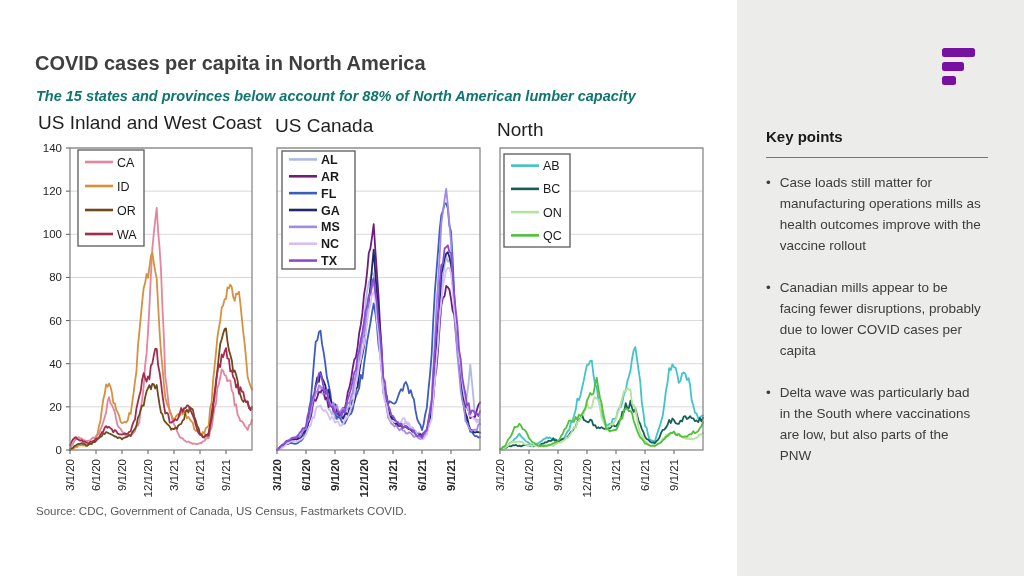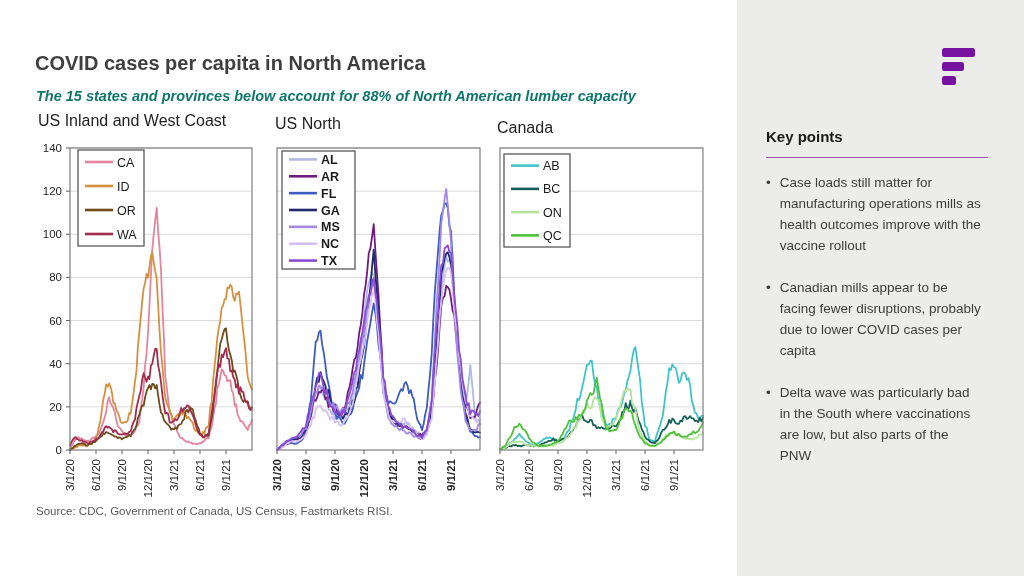--- a/index.html
+++ b/index.html
@@ -9,21 +9,21 @@
   }
   .page-title{
     position:absolute;left:35px;top:52px;margin:0;
     font-size:20px;font-weight:bold;color:#3f3f3f;letter-spacing:0px;white-space:nowrap;
   }
   .page-subtitle{
     position:absolute;left:36px;top:88px;
     font-size:14.5px;font-weight:bold;font-style:italic;color:#0f766e;white-space:nowrap;
   }
   .chart-title{
-    position:absolute;font-size:16px;color:#1f1f1f;white-space:nowrap;
+    position:absolute;font-size:19px;color:#1f1f1f;white-space:nowrap;
   }
   .chart-box{position:absolute;}
   svg text{font-family:"Liberation Sans",sans-serif;}
   .source-note{
     position:absolute;left:36px;top:505px;font-size:11.5px;color:#595959;white-space:nowrap;
   }
   .sidebar{
     position:absolute;left:737px;top:0;width:287px;height:576px;background:#ececeb;
   }
   .logo{position:absolute;left:205px;top:48px;width:40px;height:40px;}
@@ -96,21 +96,21 @@
           <rect x="42" y="12" width="66" height="96" fill="#ffffff" stroke="#595959" stroke-width="1.3"></rect>
           <line x1="49" x2="77" y1="24" y2="24" stroke="#e5849e" stroke-width="2.6"></line>
           <text x="81" y="28.5" font-size="12.5" fill="#1a1a1a">CA</text>
           <line x1="49" x2="77" y1="48" y2="48" stroke="#d6913f" stroke-width="2.6"></line>
           <text x="81" y="52.5" font-size="12.5" fill="#1a1a1a">ID</text>
           <line x1="49" x2="77" y1="72" y2="72" stroke="#6f4a1d" stroke-width="2.6"></line>
           <text x="81" y="76.5" font-size="12.5" fill="#1a1a1a">OR</text>
           <line x1="49" x2="77" y1="96" y2="96" stroke="#a22c4e" stroke-width="2.6"></line>
           <text x="81" y="100.5" font-size="12.5" fill="#1a1a1a">WA</text>
         </svg></div>
-      <div class="chart-title" style="left: 275px; top: 115px;">US North</div>
+      <div class="chart-title" style="left: 275px; top: 115px;">US Canada</div>
       <div class="chart-box" style="left: 271px; top: 138px; font-weight: bold;"><svg width="218" height="392" viewBox="0 0 218 392">
           <line x1="6" x2="209" y1="268.8571428571429" y2="268.8571428571429" stroke="#d9d9d9" stroke-width="1"></line>
           <line x1="6" x2="209" y1="225.71428571428572" y2="225.71428571428572" stroke="#d9d9d9" stroke-width="1"></line>
           <line x1="6" x2="209" y1="182.57142857142858" y2="182.57142857142858" stroke="#d9d9d9" stroke-width="1"></line>
           <line x1="6" x2="209" y1="139.42857142857144" y2="139.42857142857144" stroke="#d9d9d9" stroke-width="1"></line>
           <line x1="6" x2="209" y1="96.28571428571428" y2="96.28571428571428" stroke="#d9d9d9" stroke-width="1"></line>
           <line x1="6" x2="209" y1="53.14285714285717" y2="53.14285714285717" stroke="#d9d9d9" stroke-width="1"></line>
           <line x1="6" x2="209" y1="10" y2="10" stroke="#d9d9d9" stroke-width="1"></line>
           <line x1="6" x2="6" y1="312" y2="316" stroke="#595959" stroke-width="1"></line>
           <text x="10" y="321" text-anchor="end" font-size="11.5" fill="#262626" transform="rotate(-90 10 321)">3/1/20</text>
@@ -143,21 +143,21 @@
           <text x="50" y="59.642857142857146" font-size="12.5" fill="#1a1a1a">FL</text>
           <line x1="18" x2="46" y1="72" y2="72" stroke="#1e2a6b" stroke-width="2.6"></line>
           <text x="50" y="76.5" font-size="12.5" fill="#1a1a1a">GA</text>
           <line x1="18" x2="46" y1="88.85714285714286" y2="88.85714285714286" stroke="#a388e6" stroke-width="2.6"></line>
           <text x="50" y="93.35714285714286" font-size="12.5" fill="#1a1a1a">MS</text>
           <line x1="18" x2="46" y1="105.71428571428572" y2="105.71428571428572" stroke="#d6bff2" stroke-width="2.6"></line>
           <text x="50" y="110.21428571428572" font-size="12.5" fill="#1a1a1a">NC</text>
           <line x1="18" x2="46" y1="122.57142857142857" y2="122.57142857142857" stroke="#8a4bd4" stroke-width="2.6"></line>
           <text x="50" y="127.07142857142857" font-size="12.5" fill="#1a1a1a">TX</text>
         </svg></div>
-      <div class="chart-title" style="left: 497px; top: 119px;">Canada</div>
+      <div class="chart-title" style="left: 497px; top: 119px;">North</div>
       <div class="chart-box" style="left: 494px; top: 138px;"><svg width="218" height="392" viewBox="0 0 218 392">
           <line x1="6" x2="209" y1="268.8571428571429" y2="268.8571428571429" stroke="#d9d9d9" stroke-width="1"></line>
           <line x1="6" x2="209" y1="225.71428571428572" y2="225.71428571428572" stroke="#d9d9d9" stroke-width="1"></line>
           <line x1="6" x2="209" y1="182.57142857142858" y2="182.57142857142858" stroke="#d9d9d9" stroke-width="1"></line>
           <line x1="6" x2="209" y1="139.42857142857144" y2="139.42857142857144" stroke="#d9d9d9" stroke-width="1"></line>
           <line x1="6" x2="209" y1="96.28571428571428" y2="96.28571428571428" stroke="#d9d9d9" stroke-width="1"></line>
           <line x1="6" x2="209" y1="53.14285714285717" y2="53.14285714285717" stroke="#d9d9d9" stroke-width="1"></line>
           <line x1="6" x2="209" y1="10" y2="10" stroke="#d9d9d9" stroke-width="1"></line>
           <line x1="6" x2="6" y1="312" y2="316" stroke="#595959" stroke-width="1"></line>
           <text x="10" y="321" text-anchor="end" font-size="11.5" fill="#262626" transform="rotate(-90 10 321)">3/1/20</text>
@@ -183,21 +183,21 @@
           <text x="49" y="32.125" font-size="12.5" fill="#1a1a1a">AB</text>
           <line x1="17" x2="45" y1="50.875" y2="50.875" stroke="#176058" stroke-width="2.6"></line>
           <text x="49" y="55.375" font-size="12.5" fill="#1a1a1a">BC</text>
           <line x1="17" x2="45" y1="74.125" y2="74.125" stroke="#b5e39d" stroke-width="2.6"></line>
           <text x="49" y="78.625" font-size="12.5" fill="#1a1a1a">ON</text>
           <line x1="17" x2="45" y1="97.375" y2="97.375" stroke="#4fc13a" stroke-width="2.6"></line>
           <text x="49" y="101.875" font-size="12.5" fill="#1a1a1a">QC</text>
         </svg></div>
     </div>
 
-  <div class="source-note">Source: CDC, Government of Canada, US Census, Fastmarkets RISI.</div>
+  <div class="source-note">Source: CDC, Government of Canada, US Census, Fastmarkets COVID.</div>
 
   <aside class="sidebar">
     <div class="logo">
       <span class="bar b1"></span>
       <span class="bar b2"></span>
       <span class="bar b3"></span>
     </div>
     <div class="sidebar-content">
       <h2>Key points</h2>
       <div class="rule"></div>

